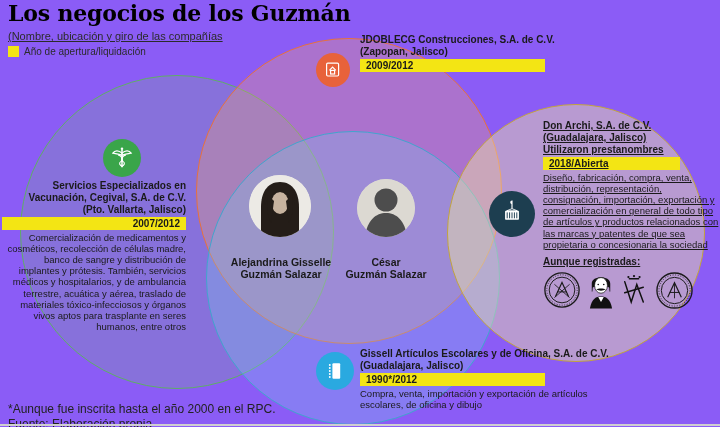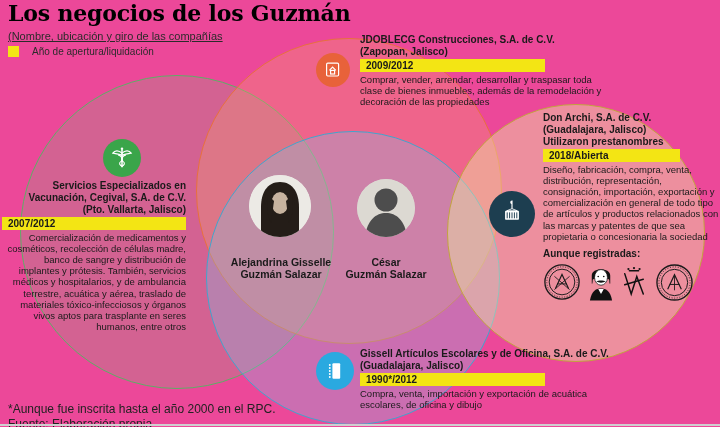--- a/index.html
+++ b/index.html
@@ -1,23 +1,23 @@
 <!DOCTYPE html>
 <html><head>
 <meta charset="utf-8">
 <style>
   html,body{margin:0;padding:0;}
   body{font-family:"Liberation Sans","DejaVu Sans",sans-serif;background:#ffffff;}
-  #canvas{position:relative;width:720px;height:427px;background:#ec4899;overflow:hidden;}
+  #canvas{position:relative;width:720px;height:427px;background:#8b5cf6;overflow:hidden;}
 
   
   .title{position:absolute;left:8px;top:0px;font-family:"DejaVu Serif","Liberation Serif",serif;
          font-size:22px;font-weight:bold;color:#000;letter-spacing:-0.2px;}
   .subtitle{position:absolute;left:8px;top:30px;font-size:11px;color:#2b2b2b;text-decoration:underline;}
-  .legend{position:absolute;left:8px;top:46px;display:flex;align-items:center;gap:13px;}
+  .legend{position:absolute;left:8px;top:46px;display:flex;align-items:center;gap:5px;}
   .legend .swatch{width:11px;height:11px;background:#f3e514;display:inline-block;}
   .legend .lbl{font-size:10px;color:#2b2b2b;}
 
   
   .circle{position:absolute;border-radius:50%;z-index:1;}
   .c-green {left:20px; top:75px; width:312px;height:312px;border:1.5px solid #5fae66;background:rgba(125,190,125,0.22);}
   .c-orange{left:196px;top:38px; width:304px;height:304px;border:1.5px solid #e8713c;background:rgba(245,165,108,0.30);}
   .c-blue  {left:206px;top:131px;width:292px;height:292px;border:1.5px solid #41a5cd;background:rgba(125,200,235,0.30);}
   .c-yellow{left:447px;top:104px;width:256px;height:256px;border:1.5px solid #c2a43e;background:rgba(240,230,165,0.45);}
 
@@ -43,28 +43,28 @@
   .bname{font-size:10px;font-weight:bold;line-height:1.2;}
   .nowrap{white-space:nowrap;}
   .bloc,.bnote{font-size:10px;font-weight:bold;line-height:1.2;}
   .bar{background:#f3e514;font-size:10px;font-weight:bold;line-height:13px;height:13px;
        padding:0 6px;margin:1px 0 2px 0;box-sizing:border-box;}
   .bdesc{font-size:9.5px;line-height:1.17;}
 
   .blk-jdoblecg{left:360px;top:34px;width:252px;}
   .blk-jdoblecg .bar{width:185px;}
 
-  .blk-donarchi{left:543px;top:112px;width:176px;}
+  .blk-donarchi{left:543px;top:120px;width:176px;text-decoration:underline;}
   .blk-donarchi .bar{width:137px;}
   .marcas-label{font-size:10px;font-weight:bold;margin-top:6px;}
   .marcas-row{display:flex;align-items:center;gap:8px;margin-top:4px;}
   .marcas-row svg{display:block;}
 
   .blk-cegival{left:2px;top:180px;width:184px;text-align:right;}
-  .blk-cegival .bar{text-align:left;width:100%;}
+  .blk-cegival .bar{text-align:right;width:100%;}
 
   .blk-gissell{left:360px;top:348px;width:262px;}
   .blk-gissell .bar{width:185px;}
 
   
   .footnote{position:absolute;left:8px;top:402px;font-size:12px;line-height:1.25;color:#222;z-index:5;}
   .bottom-rule{position:absolute;left:0;top:424px;width:720px;height:2px;background:#cfcfcf;z-index:6;}
 </style>
 </head>
 <body>
@@ -157,21 +157,20 @@
   </div>
   <div class="pname pn-m">
     <div>César</div>
     <div>Guzmán Salazar</div>
   </div>
 
   <div class="block blk-jdoblecg">
     <div class="bname nowrap">JDOBLECG Construcciones, S.A. de C.V.</div>
     <div class="bloc">(Zapopan, Jalisco)</div>
     <div class="bar">2009/2012</div>
-    <div class="bdesc">Comprar, vender, arrendar, desarrollar y traspasar toda clase de bienes inmuebles, además de la remodelación y decoración de las propiedades</div>
   </div>
 
   <div class="block blk-donarchi">
     <div class="bname">Don Archi, S.A. de C.V.</div>
     <div class="bloc">(Guadalajara, Jalisco)</div>
     <div class="bnote">Utilizaron prestanombres</div>
     <div class="bar">2018/Abierta</div>
     <div class="bdesc">Diseño, fabricación, compra, venta, distribución, representación, consignación, importación, exportación y comercialización en general de todo tipo de artículos y productos relacionados con las marcas y patentes de que sea propietaria o concesionaria la sociedad</div>
     <div class="marcas-label">Aunque registradas:</div>
     <div class="marcas-row">
@@ -229,21 +228,21 @@
     <div class="bname">Servicios Especializados en Vacunación, Cegival, S.A. de C.V.</div>
     <div class="bloc">(Pto. Vallarta, Jalisco)</div>
     <div class="bar">2007/2012</div>
     <div class="bdesc">Comercialización de medicamentos y cosméticos, recolección de células madre, banco de sangre y distribución de implantes y prótesis. También, servicios médicos y hospitalarios, y de ambulancia terrestre, acuática y aérea, traslado de materiales tóxico-infecciosos y órganos vivos aptos para trasplante en seres humanos, entre otros</div>
   </div>
 
   <div class="block blk-gissell">
     <div class="bname nowrap">Gissell Artículos Escolares y de Oficina, S.A. de C.V.</div>
     <div class="bloc">(Guadalajara, Jalisco)</div>
     <div class="bar">1990*/2012</div>
-    <div class="bdesc">Compra, venta, importación y exportación de acuática escolares, de oficina y dibujo</div>
+    <div class="bdesc">Compra, venta, importación y exportación de artículos escolares, de oficina y dibujo</div>
   </div>
 
   <div class="footnote">
     <div>*Aunque fue inscrita hasta el año 2000 en el RPC.</div>
     <div>Fuente: Elaboración propia</div>
   </div>
   <div class="bottom-rule"></div>
 
 </div>
 

